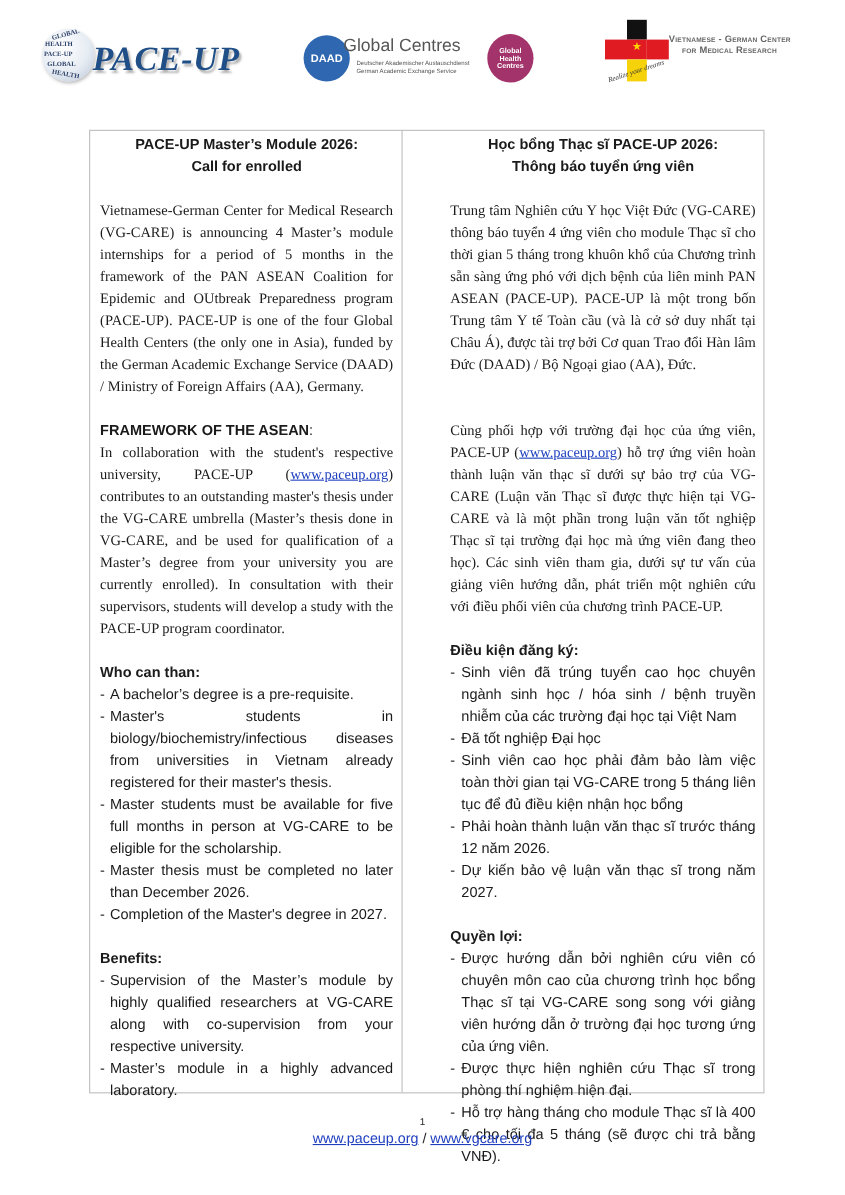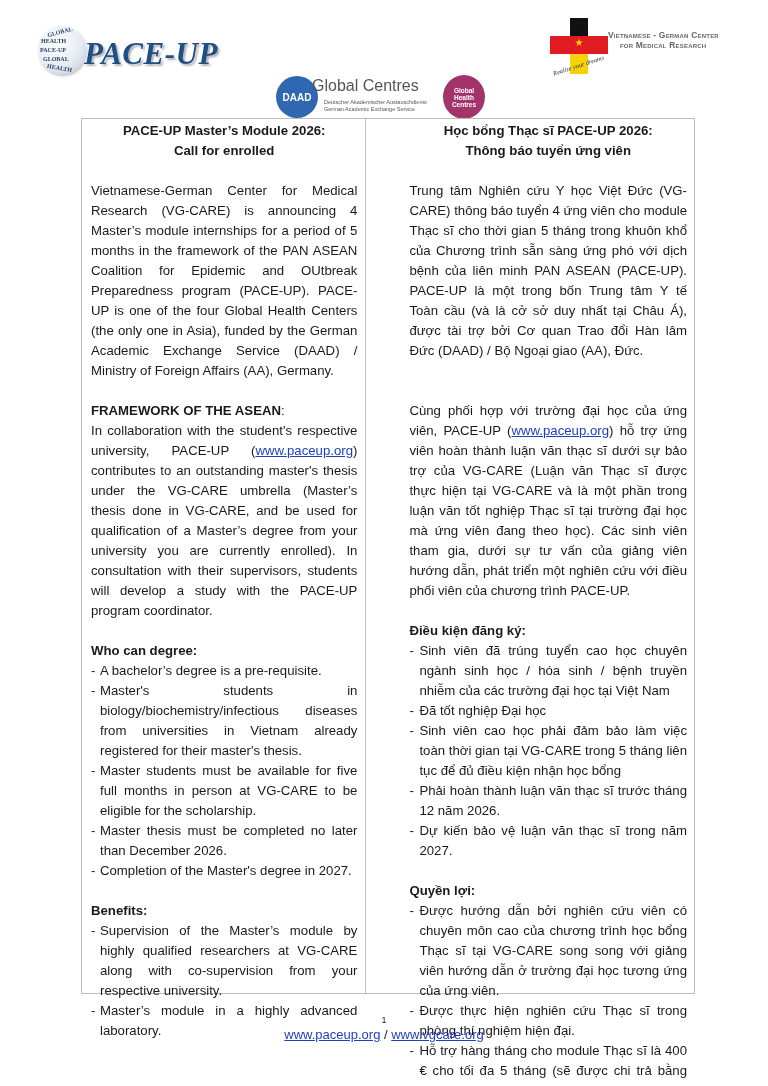--- a/index.html
+++ b/index.html
@@ -11,21 +11,21 @@
   .logo-paceup { position: absolute; left: 38px; top: 22px; width: 190px; height: 60px; }
   .globe { position: absolute; left: 0; top: 4px; width: 48px; height: 48px; border-radius: 50%;
            background: radial-gradient(circle at 40% 35%, #ffffff 0%, #e6ecf3 55%, #b7c4d6 100%);
            box-shadow: 1px 2px 3px rgba(0,0,0,0.25); overflow: hidden; }
   .globe span { position: absolute; font-family: "Liberation Serif", serif; font-size: 6px; color: #2a3f66;
                 font-weight: bold; white-space: nowrap; }
   .paceup-word { position: absolute; left: 46px; top: 14px; font-family: "Liberation Serif", serif;
                  font-style: italic; font-weight: bold; font-size: 31px; color: #1f4f86;
                  text-shadow: 2px 2px 2px rgba(0,0,0,0.3); letter-spacing: 0.5px; }
 
-  .logo-daad { position: absolute; left: 276px; top: 30px; width: 216px; height: 50px; margin-top: 44px; }
+  .logo-daad { position: absolute; left: 276px; top: 30px; width: 216px; height: 50px; }
   .daad-circle { position: absolute; left: 0; top: 2px; width: 42px; height: 42px; border-radius: 50%;
                  background: #2f67b1; color: #fff; font-size: 10px; font-weight: bold;
                  display: flex; align-items: center; justify-content: center; }
   .daad-title { position: absolute; left: 36px; top: 3px; font-size: 16px; color: #555; white-space: nowrap; }
   .daad-sub { position: absolute; left: 48px; top: 25px; font-size: 5.5px; color: #555; line-height: 7px; white-space: nowrap; }
   .ghc-circle { position: absolute; left: 167px; top: 1px; width: 42px; height: 44px; border-radius: 50%;
                 background: #a3346b; color: #fff; font-size: 6.5px; font-weight: bold; line-height: 7px;
                 display: flex; align-items: center; justify-content: center; text-align: center; }
 
   .logo-vgcare { position: absolute; left: 548px; top: 18px; width: 200px; height: 70px; }
@@ -41,21 +41,21 @@
              font-variant: small-caps; letter-spacing: 0.2px; white-space: nowrap; font-weight: bold; }
   .vg-name div:nth-child(2) { padding-left: 12px; }
 
   
   .doc-table { position: absolute; left: 81px; top: 118px; width: 614px; height: 876px;
                border: 1.5px solid #bdbdbd; box-sizing: border-box; display: flex; gap: 36px; }
   .col { box-sizing: border-box; height: 100%; font-size: 13.2px; line-height: 20px; }
   .col-left { width: 303px; border-right: 1.5px solid #bdbdbd; padding: 2px 8px 0 9px; }
   .col-right { width: 311px; padding: 2px 7px 0 7px; }
   .title { font-weight: bold; text-align: center; }
-  .para { text-align: justify; }
+  .para { text-align: justify; font-family: Liberation Serif, serif; }
   .gap { height: 20px; }
   .bold { font-weight: bold; }
   .link { color: #1f3fbf; text-decoration: underline; }
   ul.dash { list-style: none; margin: 0; padding: 0; }
   ul.dash li { position: relative; padding-left: 9px; text-align: justify; }
   ul.dash li::before { content: "-"; position: absolute; left: 0; top: 0; }
   .col-right ul.dash li { padding-left: 10px; }
 
   
   .footer { position: absolute; left: 0; top: 1014px; width: 768px; text-align: center; }
@@ -113,21 +113,21 @@
     <div class="title">
       <div>PACE-UP Master’s Module 2026:</div>
       <div>Call for enrolled</div>
     </div>
     <div class="gap"></div>
     <div class="para">Vietnamese-German Center for Medical Research (VG-CARE) is announcing 4 Master’s module internships for a period of 5 months in the framework of the PAN ASEAN Coalition for Epidemic and OUtbreak Preparedness program (PACE-UP). PACE-UP is one of the four Global Health Centers (the only one in Asia), funded by the German Academic Exchange Service (DAAD) / Ministry of Foreign Affairs (AA), Germany.</div>
     <div class="gap"></div>
     <div><span class="bold">FRAMEWORK OF THE ASEAN</span><span>:</span></div>
     <div class="para"><span>In collaboration with the student's respective university, PACE-UP (</span><span class="link">www.paceup.org</span><span>) contributes to an outstanding master's thesis under the VG-CARE umbrella (Master’s thesis done in VG-CARE, and be used for qualification of a Master’s degree from your university you are currently enrolled). In consultation with their supervisors, students will develop a study with the PACE-UP program coordinator.</span></div>
     <div class="gap"></div>
-    <div class="bold">Who can degree:</div>
+    <div class="bold">Who can than:</div>
     <ul class="dash">
       <li>A bachelor’s degree is a pre-requisite.</li>
       <li>Master's students in biology/biochemistry/infectious diseases from universities in Vietnam already registered for their master's thesis.</li>
       <li>Master students must be available for five full months in person at VG-CARE to be eligible for the scholarship.</li>
       <li>Master thesis must be completed no later than December 2026.</li>
       <li>Completion of the Master's degree in 2027.</li>
     </ul>
     <div class="gap"></div>
     <div class="bold">Benefits:</div>
     <ul class="dash">

